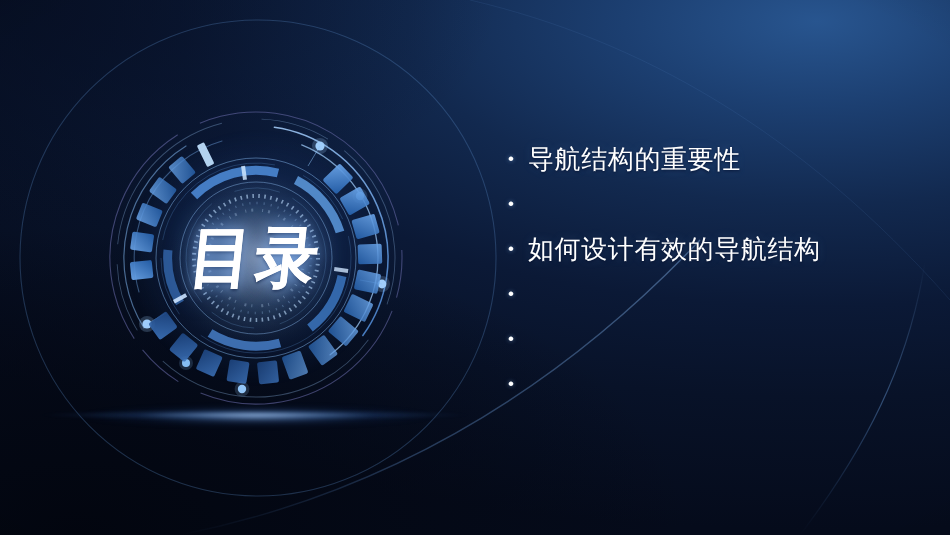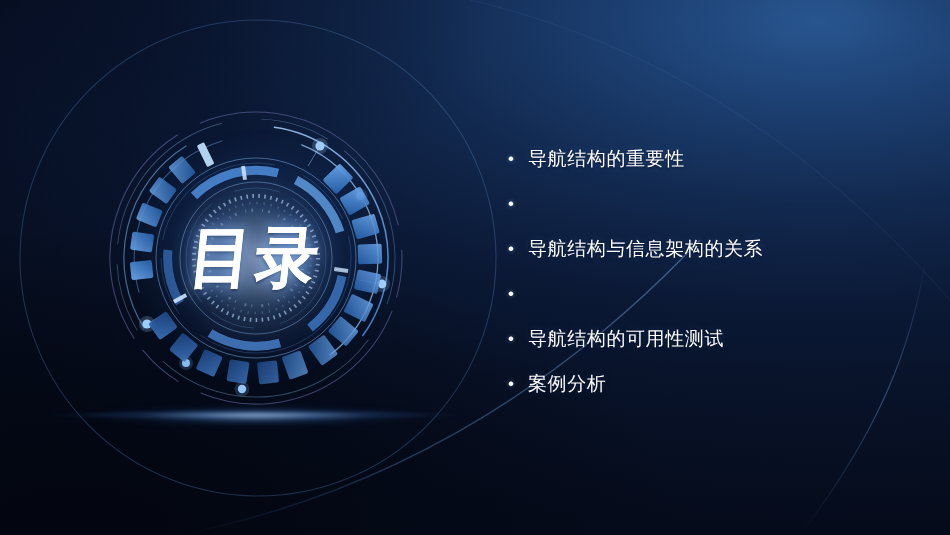--- a/index.html
+++ b/index.html
@@ -82,21 +82,21 @@
     height:45px;
   }
   .toc-bullet{
     width:20px;flex:0 0 20px;
     color:#ffffff;font-size:17px;line-height:34px;
     text-align:left;
     text-shadow:0 0 4px rgba(150,200,255,.5);
   }
   .toc-text{
     color:#ffffff;
-    font-size:19px;line-height:34px;
+    font-size:26px;line-height:34px;
     letter-spacing:.6px;
     white-space:nowrap;
     text-shadow:0 1px 3px rgba(0,12,40,.85),0 0 10px rgba(110,170,245,.22);
   }
 </style>
 </head>
 <body>
 
 <div id="slide">
 
@@ -298,32 +298,30 @@
       <span class="toc-bullet">•</span>
       <span class="toc-text">导航结构的重要性</span>
     </div>
 
     <div class="toc-item">
       <span class="toc-bullet">•</span>
     </div>
 
     <div class="toc-item">
       <span class="toc-bullet">•</span>
-      <span class="toc-text">导航结构与信息架构的关系</span>
-    </div>
-
-    <div class="toc-item">
-      <span class="toc-bullet">•</span>
-    </div>
-
-    <div class="toc-item">
-      <span class="toc-bullet">•</span>
-      <span class="toc-text">导航结构的可用性测试</span>
-    </div>
-
-    <div class="toc-item">
-      <span class="toc-bullet">•</span>
-      <span class="toc-text">案例分析</span>
+      <span class="toc-text">如何设计有效的导航结构</span>
+    </div>
+
+    <div class="toc-item">
+      <span class="toc-bullet">•</span>
+    </div>
+
+    <div class="toc-item">
+      <span class="toc-bullet">•</span>
+    </div>
+
+    <div class="toc-item">
+      <span class="toc-bullet">•</span>
     </div>
 
   </div>
 
 </div>
 
 </body></html>

